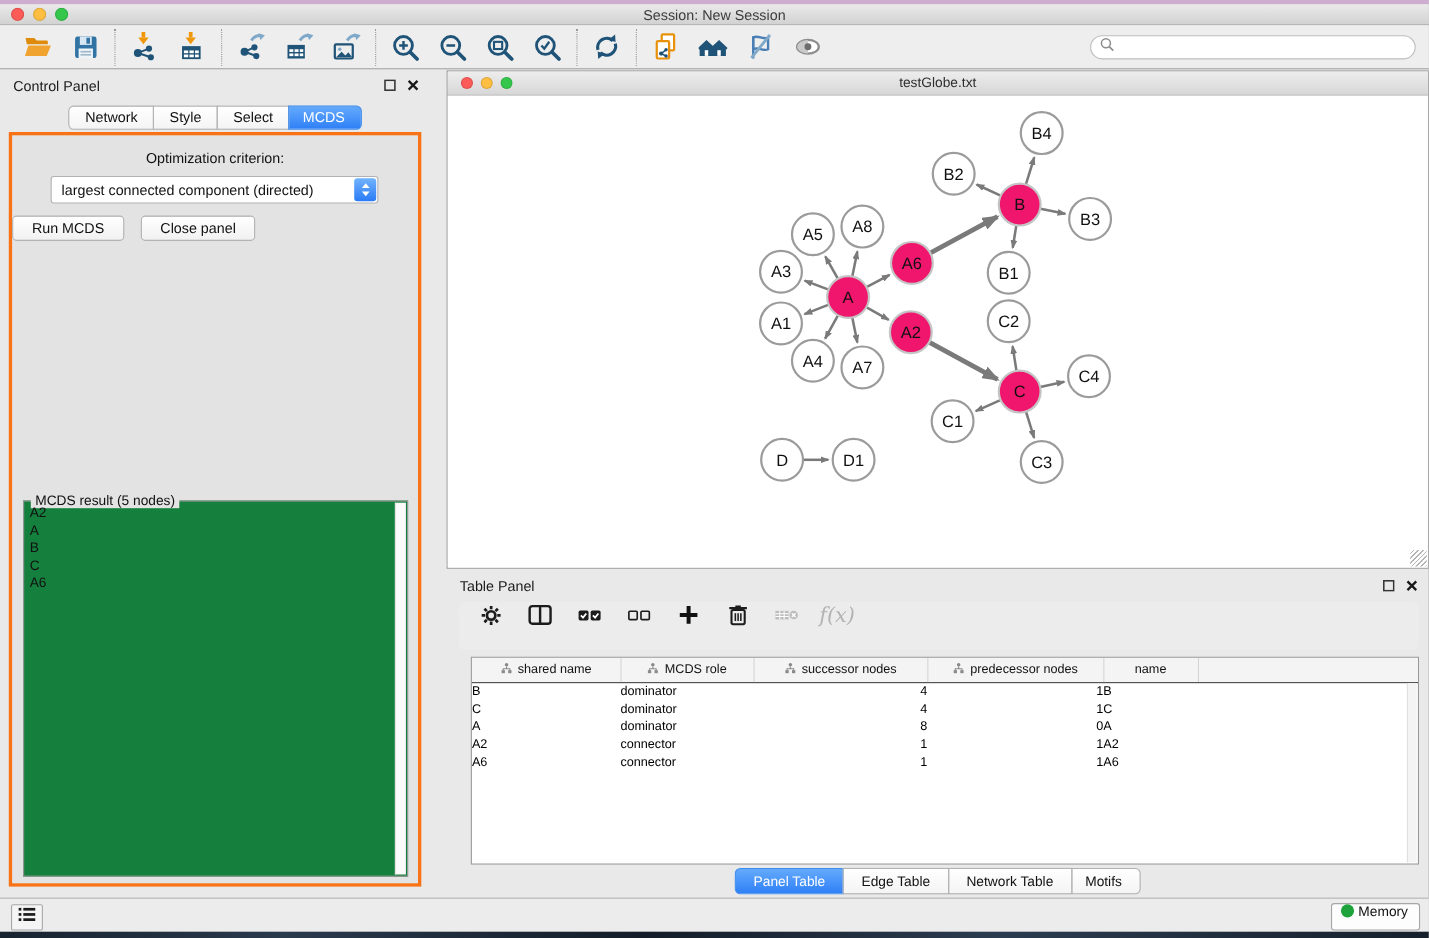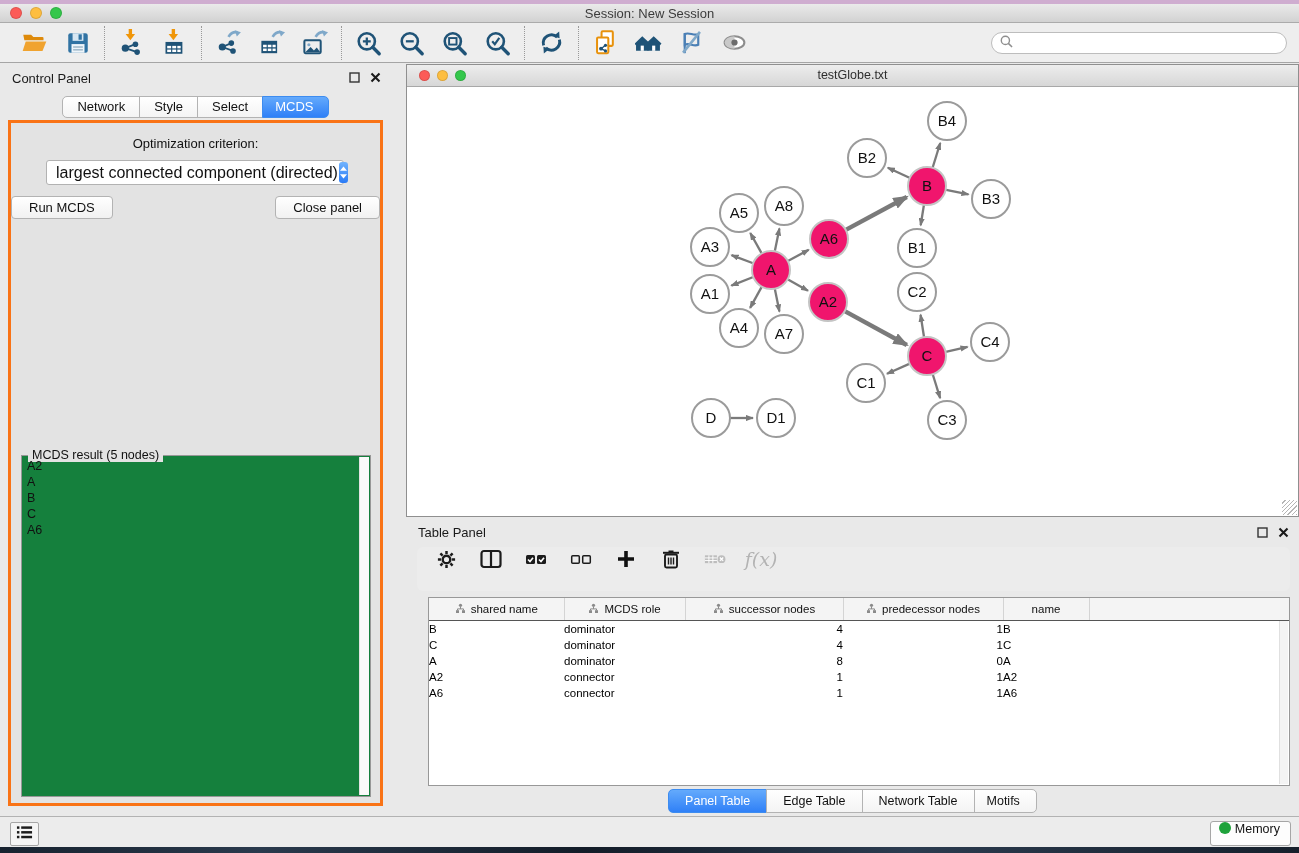--- a/index.html
+++ b/index.html
@@ -32,24 +32,24 @@
   .seg .tab{height:20px;line-height:20px;padding:0 14px;font-size:13px;background:linear-gradient(#ffffff,#f4f4f4);
             border:1px solid #b3b3b3;margin-left:-1px;color:#111;cursor:pointer;white-space:nowrap;}
   .seg .tab:first-child{border-top-left-radius:5px;border-bottom-left-radius:5px;margin-left:0;}
   .seg .tab:last-child{border-top-right-radius:5px;border-bottom-right-radius:5px;padding-left:12px;}
   .seg .tab.active{background:linear-gradient(#64aafc,#2f80f7);border-color:#3d8cf0;color:#fff;}
   .cp-body{position:absolute;left:8px;right:8px;top:57px;bottom:10px;background:#e3e3e3;
            border:3px solid #f97316;box-sizing:border-box;}
   .opt-label{margin-top:13px;text-align:center;font-size:13px;color:#111;}
   .cp-select{position:absolute;left:35px;right:36px;top:37px;height:25px;background:#fff;border:1px solid #b2b2b2;
              border-radius:3px;box-sizing:border-box;display:flex;align-items:center;cursor:pointer;}
-  .cp-select .val{flex:1;font-size:16px;padding-left:9px;color:#111;white-space:nowrap;}
+  .cp-select .val{flex:1;font-size:13px;padding-left:9px;color:#111;white-space:nowrap;}
   .cp-stepper{width:20px;align-self:stretch;margin:1px;background:linear-gradient(#71b3fd,#2a7bf6);
               border-radius:3px;display:flex;align-items:center;justify-content:center;}
-  .btn-row{position:absolute;left:0;right:0;top:73px;display:flex;justify-content:space-between;gap:15px;}
+  .btn-row{position:absolute;left:0;right:0;top:73px;display:flex;justify-content:flex-start;gap:15px;}
   .mac-btn{height:23px;padding:0 17px;font-size:13px;color:#111;background:linear-gradient(#ffffff,#f1f1f1);
            border:1px solid #b3b3b3;border-radius:4px;cursor:pointer;font-family:"Liberation Sans",sans-serif;}
   .result-box{position:absolute;left:10px;right:9px;top:332px;bottom:6px;border:1px solid #979797;background:#15803d;padding-left:24px;}
   .result-legend{position:absolute;top:-8px;left:6px;background:#e3e3e3;padding:0 4px;font-size:12.5px;color:#111;}
   .result-list{position:absolute;left:1px;top:2px;bottom:1px;right:11px;overflow:hidden;}
   .result-list div{font-size:12.5px;line-height:16px;padding-left:4px;color:#111;cursor:default;}
   .result-scroll{position:absolute;top:1px;bottom:1px;right:1px;width:9px;background:#fafafa;border-left:1px solid #e3e3e3;}
   
   .network-window{position:absolute;left:406px;top:64px;width:893px;height:453px;background:#fff;
                   border:1px solid #8f8f8f;box-sizing:border-box;}

